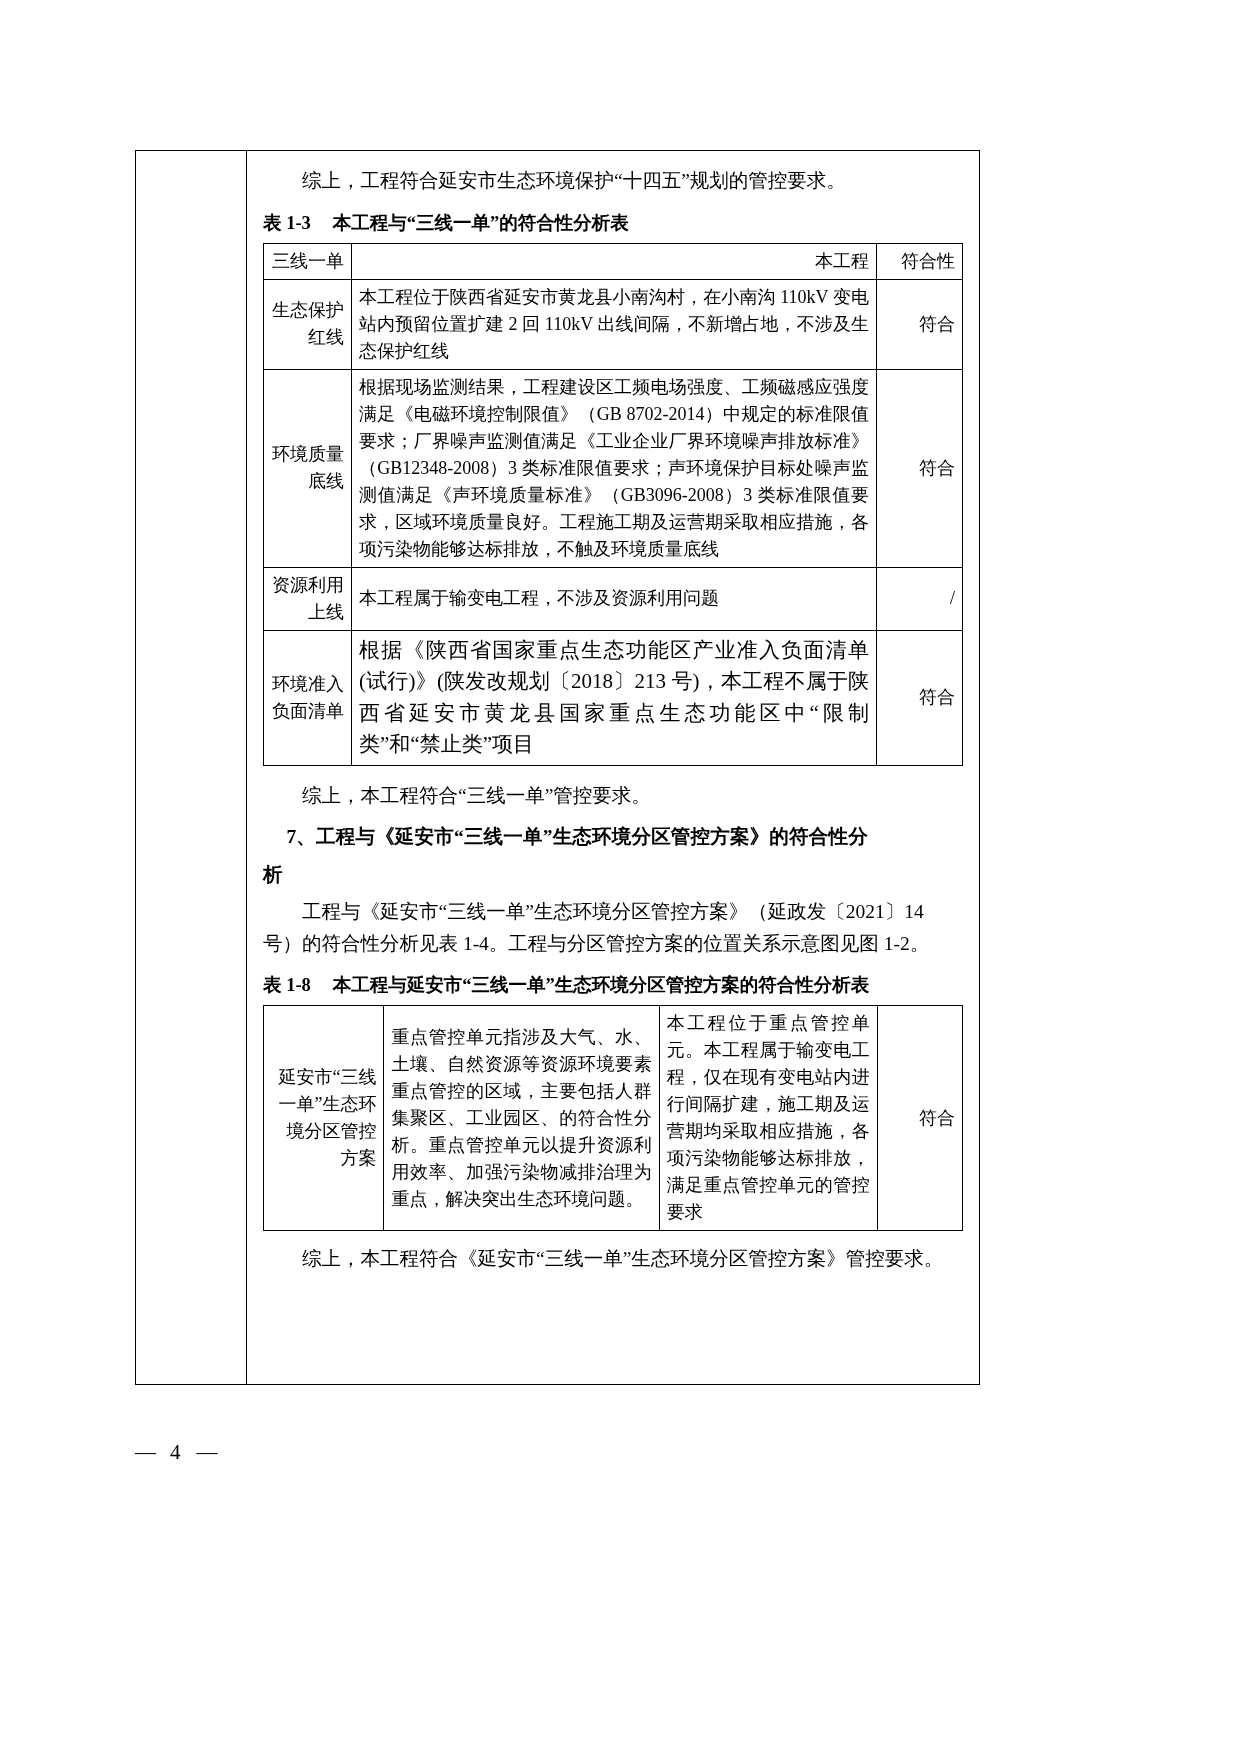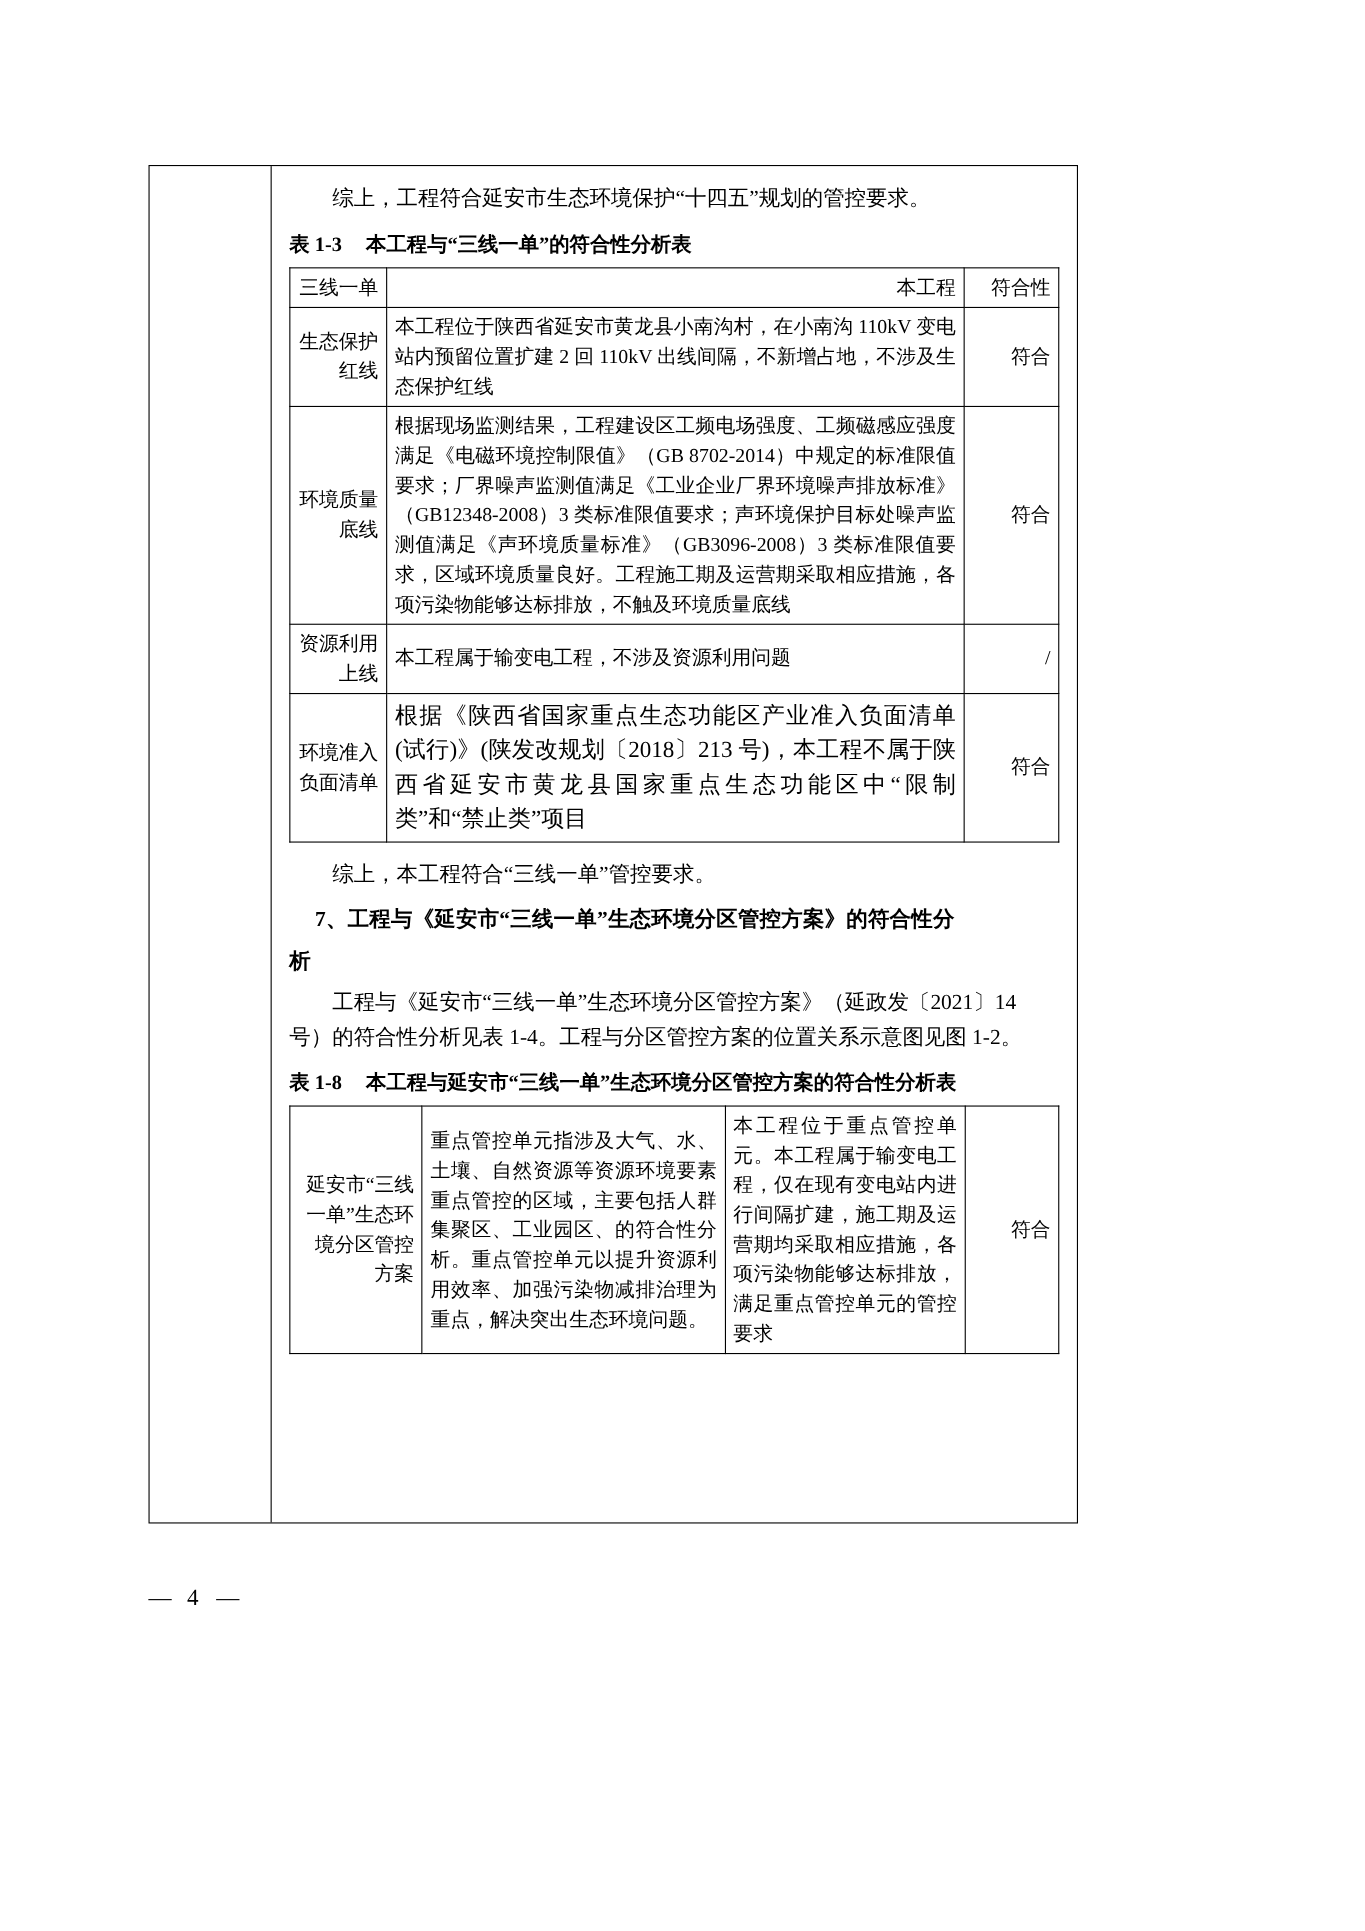--- a/index.html
+++ b/index.html
@@ -187,20 +187,21 @@
         <tbody>
           <tr>
             <td class="c-center">延安市“三线一单”生态环境分区管控方案</td>
             <td class="c-just">重点管控单元指涉及大气、水、土壤、自然资源等资源环境要素重点管控的区域，主要包括人群集聚区、工业园区、的符合性分析。重点管控单元以提升资源利用效率、加强污染物减排治理为重点，解决突出生态环境问题。</td>
             <td class="c-just">本工程位于重点管控单元。本工程属于输变电工程，仅在现有变电站内进行间隔扩建，施工期及运营期均采取相应措施，各项污染物能够达标排放，满足重点管控单元的管控要求</td>
             <td class="c-center">符合</td>
           </tr>
         </tbody>
       </table>
 
+      <p class="indent tail2">综上，本工程符合《延安市“三线一单”生态环境分区管控方案》管控要求。</p>
 
     </div>
   </div>
 
   <div class="footer">
     <span class="dash">—</span><span class="pgnum">4</span><span class="dash">—</span>
   </div>
 
 </div>
 

